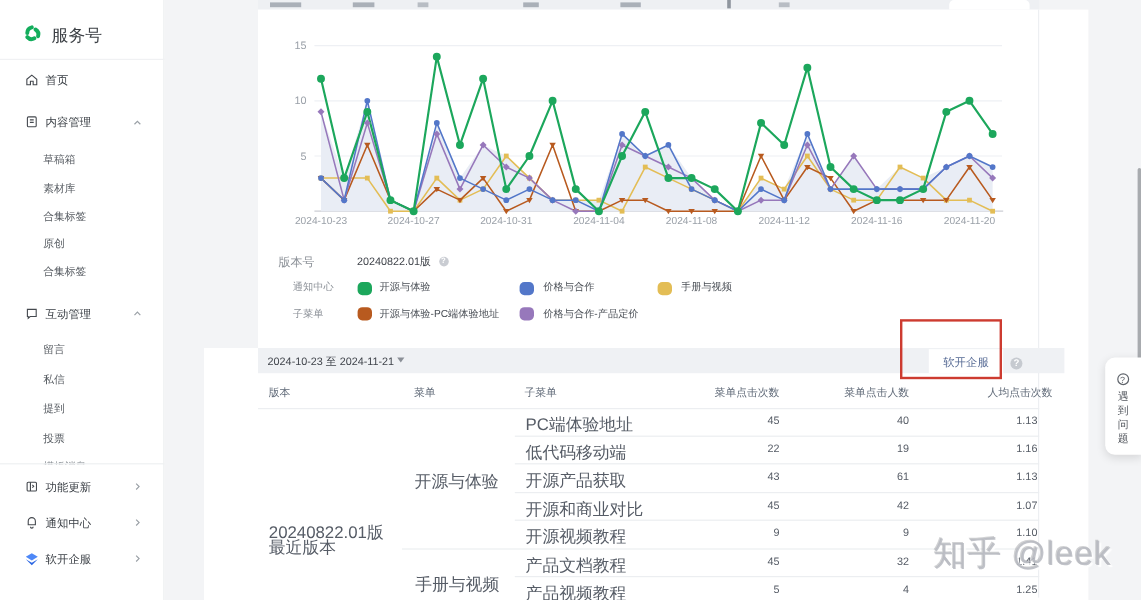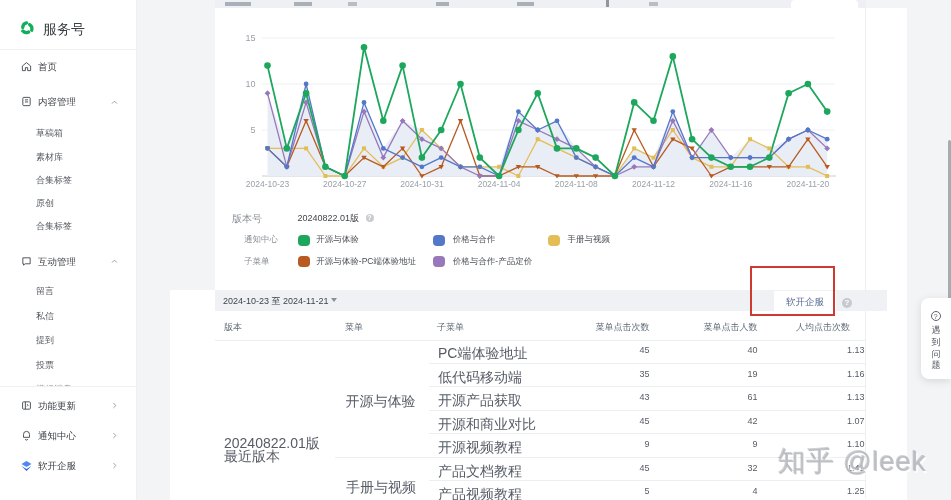--- a/index.html
+++ b/index.html
@@ -228,29 +228,29 @@
 <div class="t" style="left:223px;top:295px;font-size:9px;color:#41454c">2024-10-23 至 2024-11-21</div>
 <div class="abs" style="left:331px;top:298px;width:0;height:0;border-left:3.5px solid transparent;border-right:3.5px solid transparent;border-top:4.5px solid #8b9097"></div>
 <div class="t" style="left:786px;top:296px;font-size:9.5px;color:#576b95">软开企服</div>
 <div class="abs" style="left:842px;top:297.5px;width:10px;height:10px;border-radius:50%;background:#c6cad0;color:#fff;font-size:8px;text-align:center;line-height:10px;font-weight:bold">?</div>
 
 <div class="t hdr" style="left:224px;top:321px">版本</div>
 <div class="t hdr" style="left:345px;top:321px">菜单</div>
 <div class="t hdr" style="left:437px;top:321px">子菜单</div>
 <div class="t hdr" style="left:649.5px;top:321px;transform:translateX(-100%)">菜单点击次数</div>
 <div class="t hdr" style="left:757.5px;top:321px;transform:translateX(-100%)">菜单点击人数</div>
-<div class="t hdr" style="left:850px;top:321px;transform:translateX(-100%)">人均点击次数</div>
+<div class="t hdr" style="left:877px;top:321px;transform:translateX(-100%)">人均点击次数</div>
 <div class="div" style="left:215px;top:340px;width:651px"></div>
 <div class="t cell" style="left:438px;top:345.0px">PC端体验地址</div>
 <div class="t num" style="left:649.5px;top:345.0px">45</div>
 <div class="t num" style="left:757.5px;top:345.0px">40</div>
 <div class="t num" style="left:864.5px;top:345.0px">1.13</div>
 <div class="div" style="left:429px;top:362.7px;width:437px"></div>
 <div class="t cell" style="left:438px;top:368.5px">低代码移动端</div>
-<div class="t num" style="left:649.5px;top:368.5px">35</div>
+<div class="t num" style="left:649.5px;top:368.5px">22</div>
 <div class="t num" style="left:757.5px;top:368.5px">19</div>
 <div class="t num" style="left:864.5px;top:368.5px">1.16</div>
 <div class="div" style="left:429px;top:386.2px;width:437px"></div>
 <div class="t cell" style="left:438px;top:392.0px">开源产品获取</div>
 <div class="t num" style="left:649.5px;top:392.0px">43</div>
 <div class="t num" style="left:757.5px;top:392.0px">61</div>
 <div class="t num" style="left:864.5px;top:392.0px">1.13</div>
 <div class="div" style="left:429px;top:409.7px;width:437px"></div>
 <div class="t cell" style="left:438px;top:415.5px">开源和商业对比</div>
 <div class="t num" style="left:649.5px;top:415.5px">45</div>

